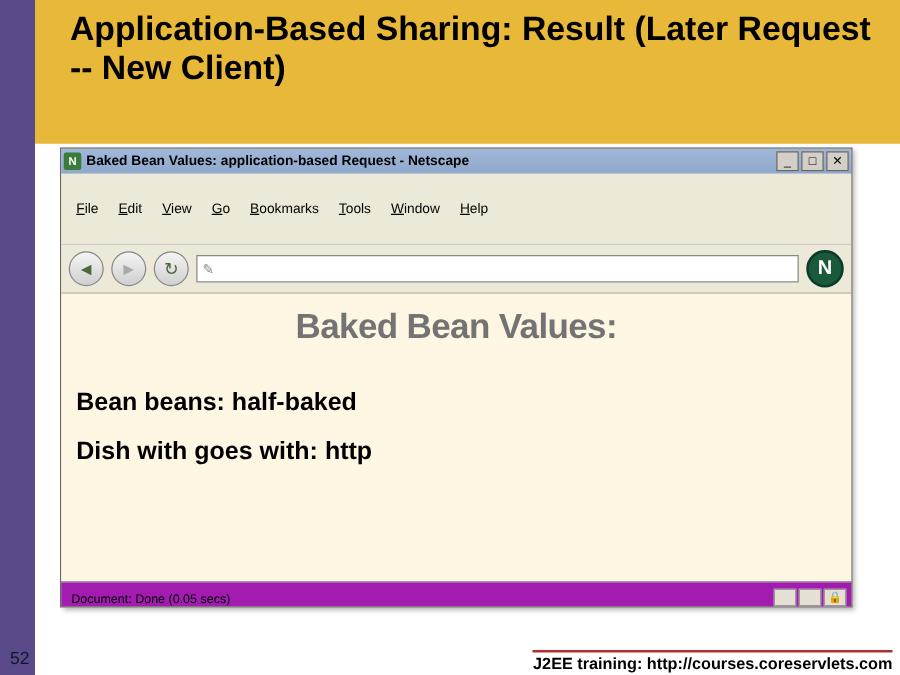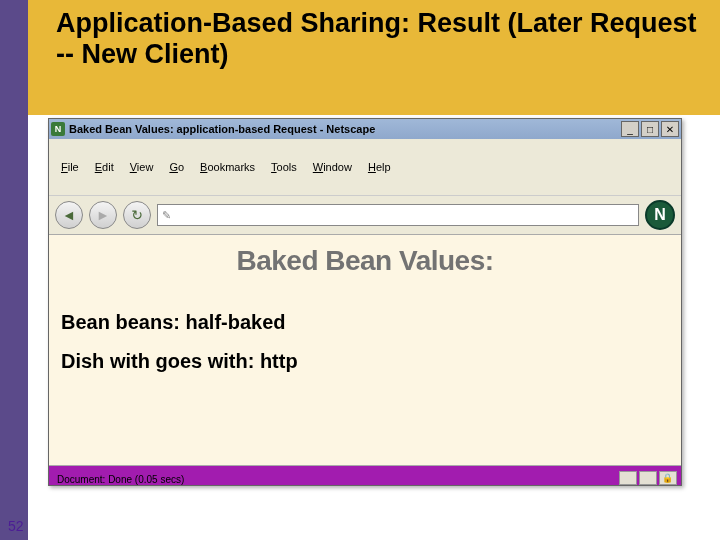--- a/index.html
+++ b/index.html
@@ -30,21 +30,21 @@
   .url-icon { margin-right:4px; color:#888; font-size:11px; }
   .netscape-logo { width:30px; height:30px; background:#1a5a3a; border-radius:50%; display:flex; align-items:center; justify-content:center; color:#fff; font-weight:bold; font-size:16px; border:2px solid #0a3a2a; }
   
   .content { background:#fdf6e3; padding: 10px 12px 16px 12px; min-height: 230px; }
   .page-title { text-align:center; font-family: Arial Black, Arial, sans-serif; font-weight:900; font-size:28px; color:#737373; letter-spacing:-0.5px; line-height:1.15; margin-bottom:34px; }
   .page-line { font-size:20px; font-weight:bold; color:#000; margin: 10px 0 16px 0; }
   
   .statusbar { display:flex; align-items:flex-end; background:#a21caf; border-top:1px solid #aaa; height:20px; padding:0 4px; font-size:10px; }
   .status-text { flex:1; padding-left:4px; }
   .status-box { width:18px; height:14px; border:1px solid #999; margin-left:2px; background:#e4e0d4; display:flex; align-items:center; justify-content:center; font-size:9px; }
-  .slide-num { position:absolute; left:8px; bottom:6px; font-size:14px; color:#4c1d95; }
+  .slide-num { position:absolute; left:8px; bottom:6px; font-size:14px; color:#0f172a; }
   .footer-text { position:absolute; right:6px; bottom:2px; font-size:13px; font-weight:bold; color:#000; border-top: 2px solid #b03030; padding-top:1px; }
 </style>
 </head>
 <body>
 
 <div class="slide">
   <div class="purple-bar"></div>
 
   <div class="title-band">
     <div class="title-text">Application-Based Sharing: Result (Later Request -- New Client)</div>
@@ -94,13 +94,14 @@
 
     <div class="statusbar">
       <div class="status-text">Document: Done (0.05 secs)</div>
       <div class="status-box"></div>
       <div class="status-box"></div>
       <div class="status-box">🔒</div>
     </div>
   </div>
 
   <div class="slide-num">52</div>
+  <div class="footer-text">J2EE training: http://courses.coreservlets.com</div>
 </div>
 
 </body></html>

